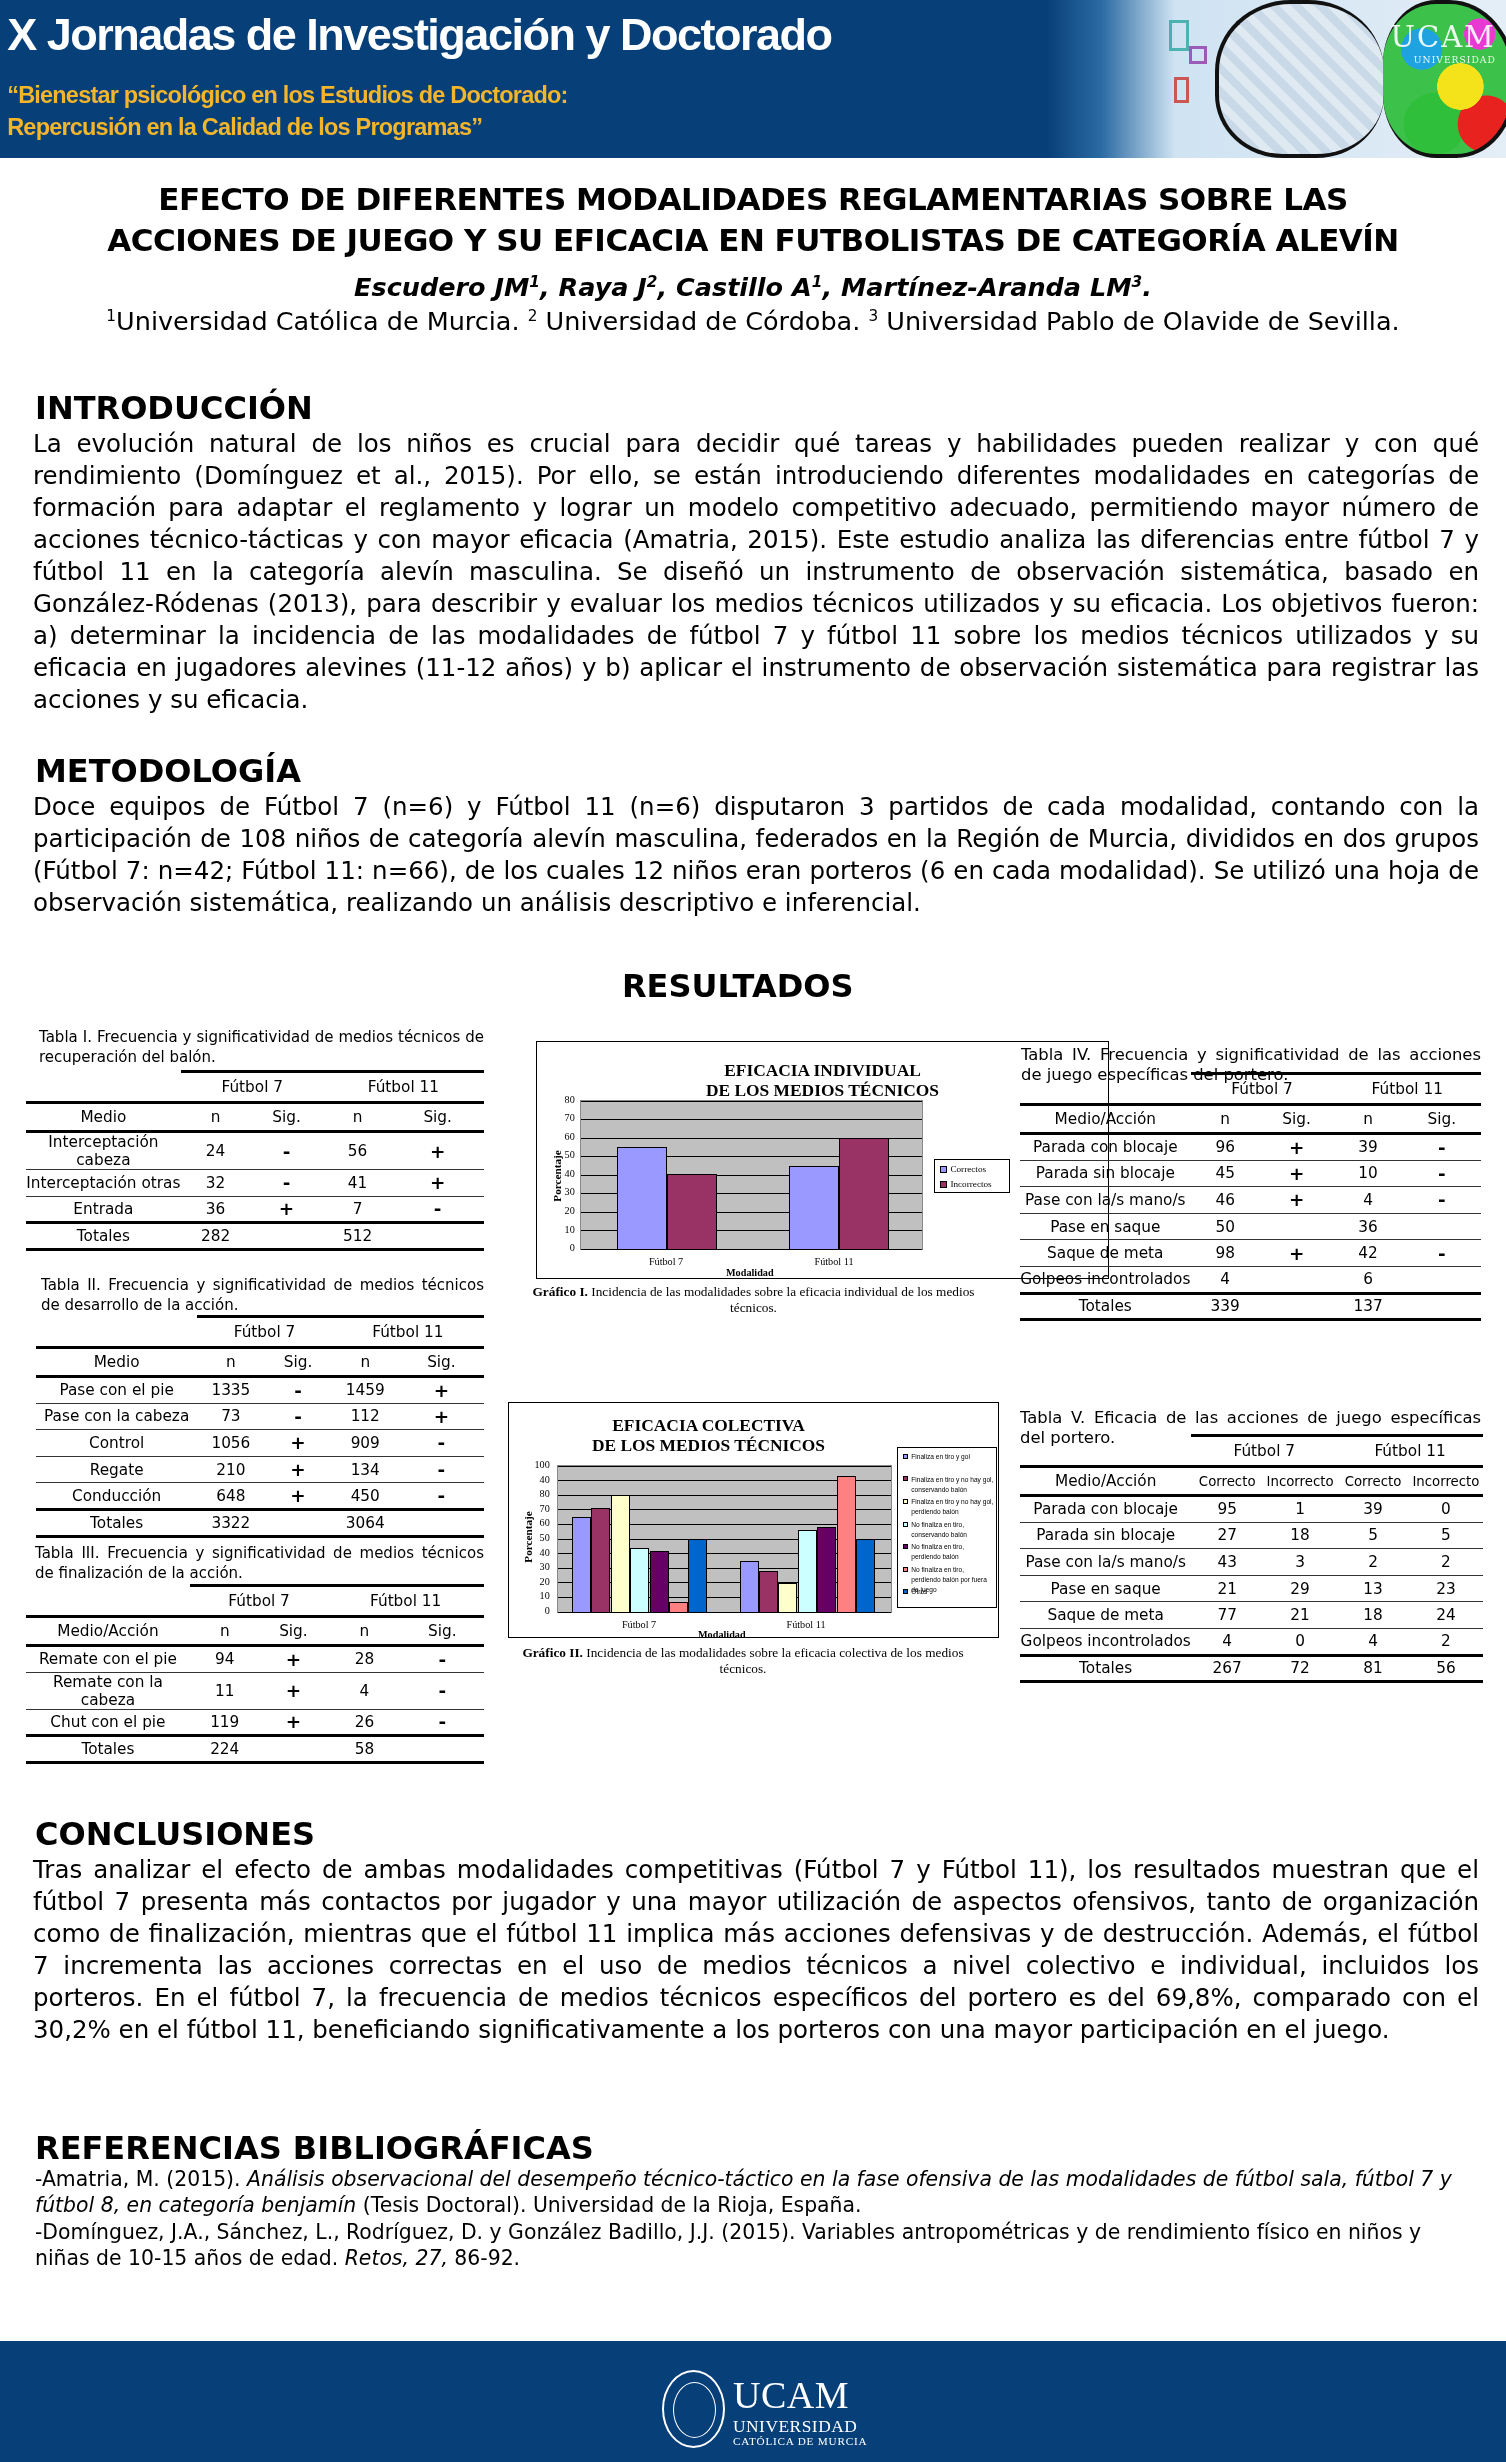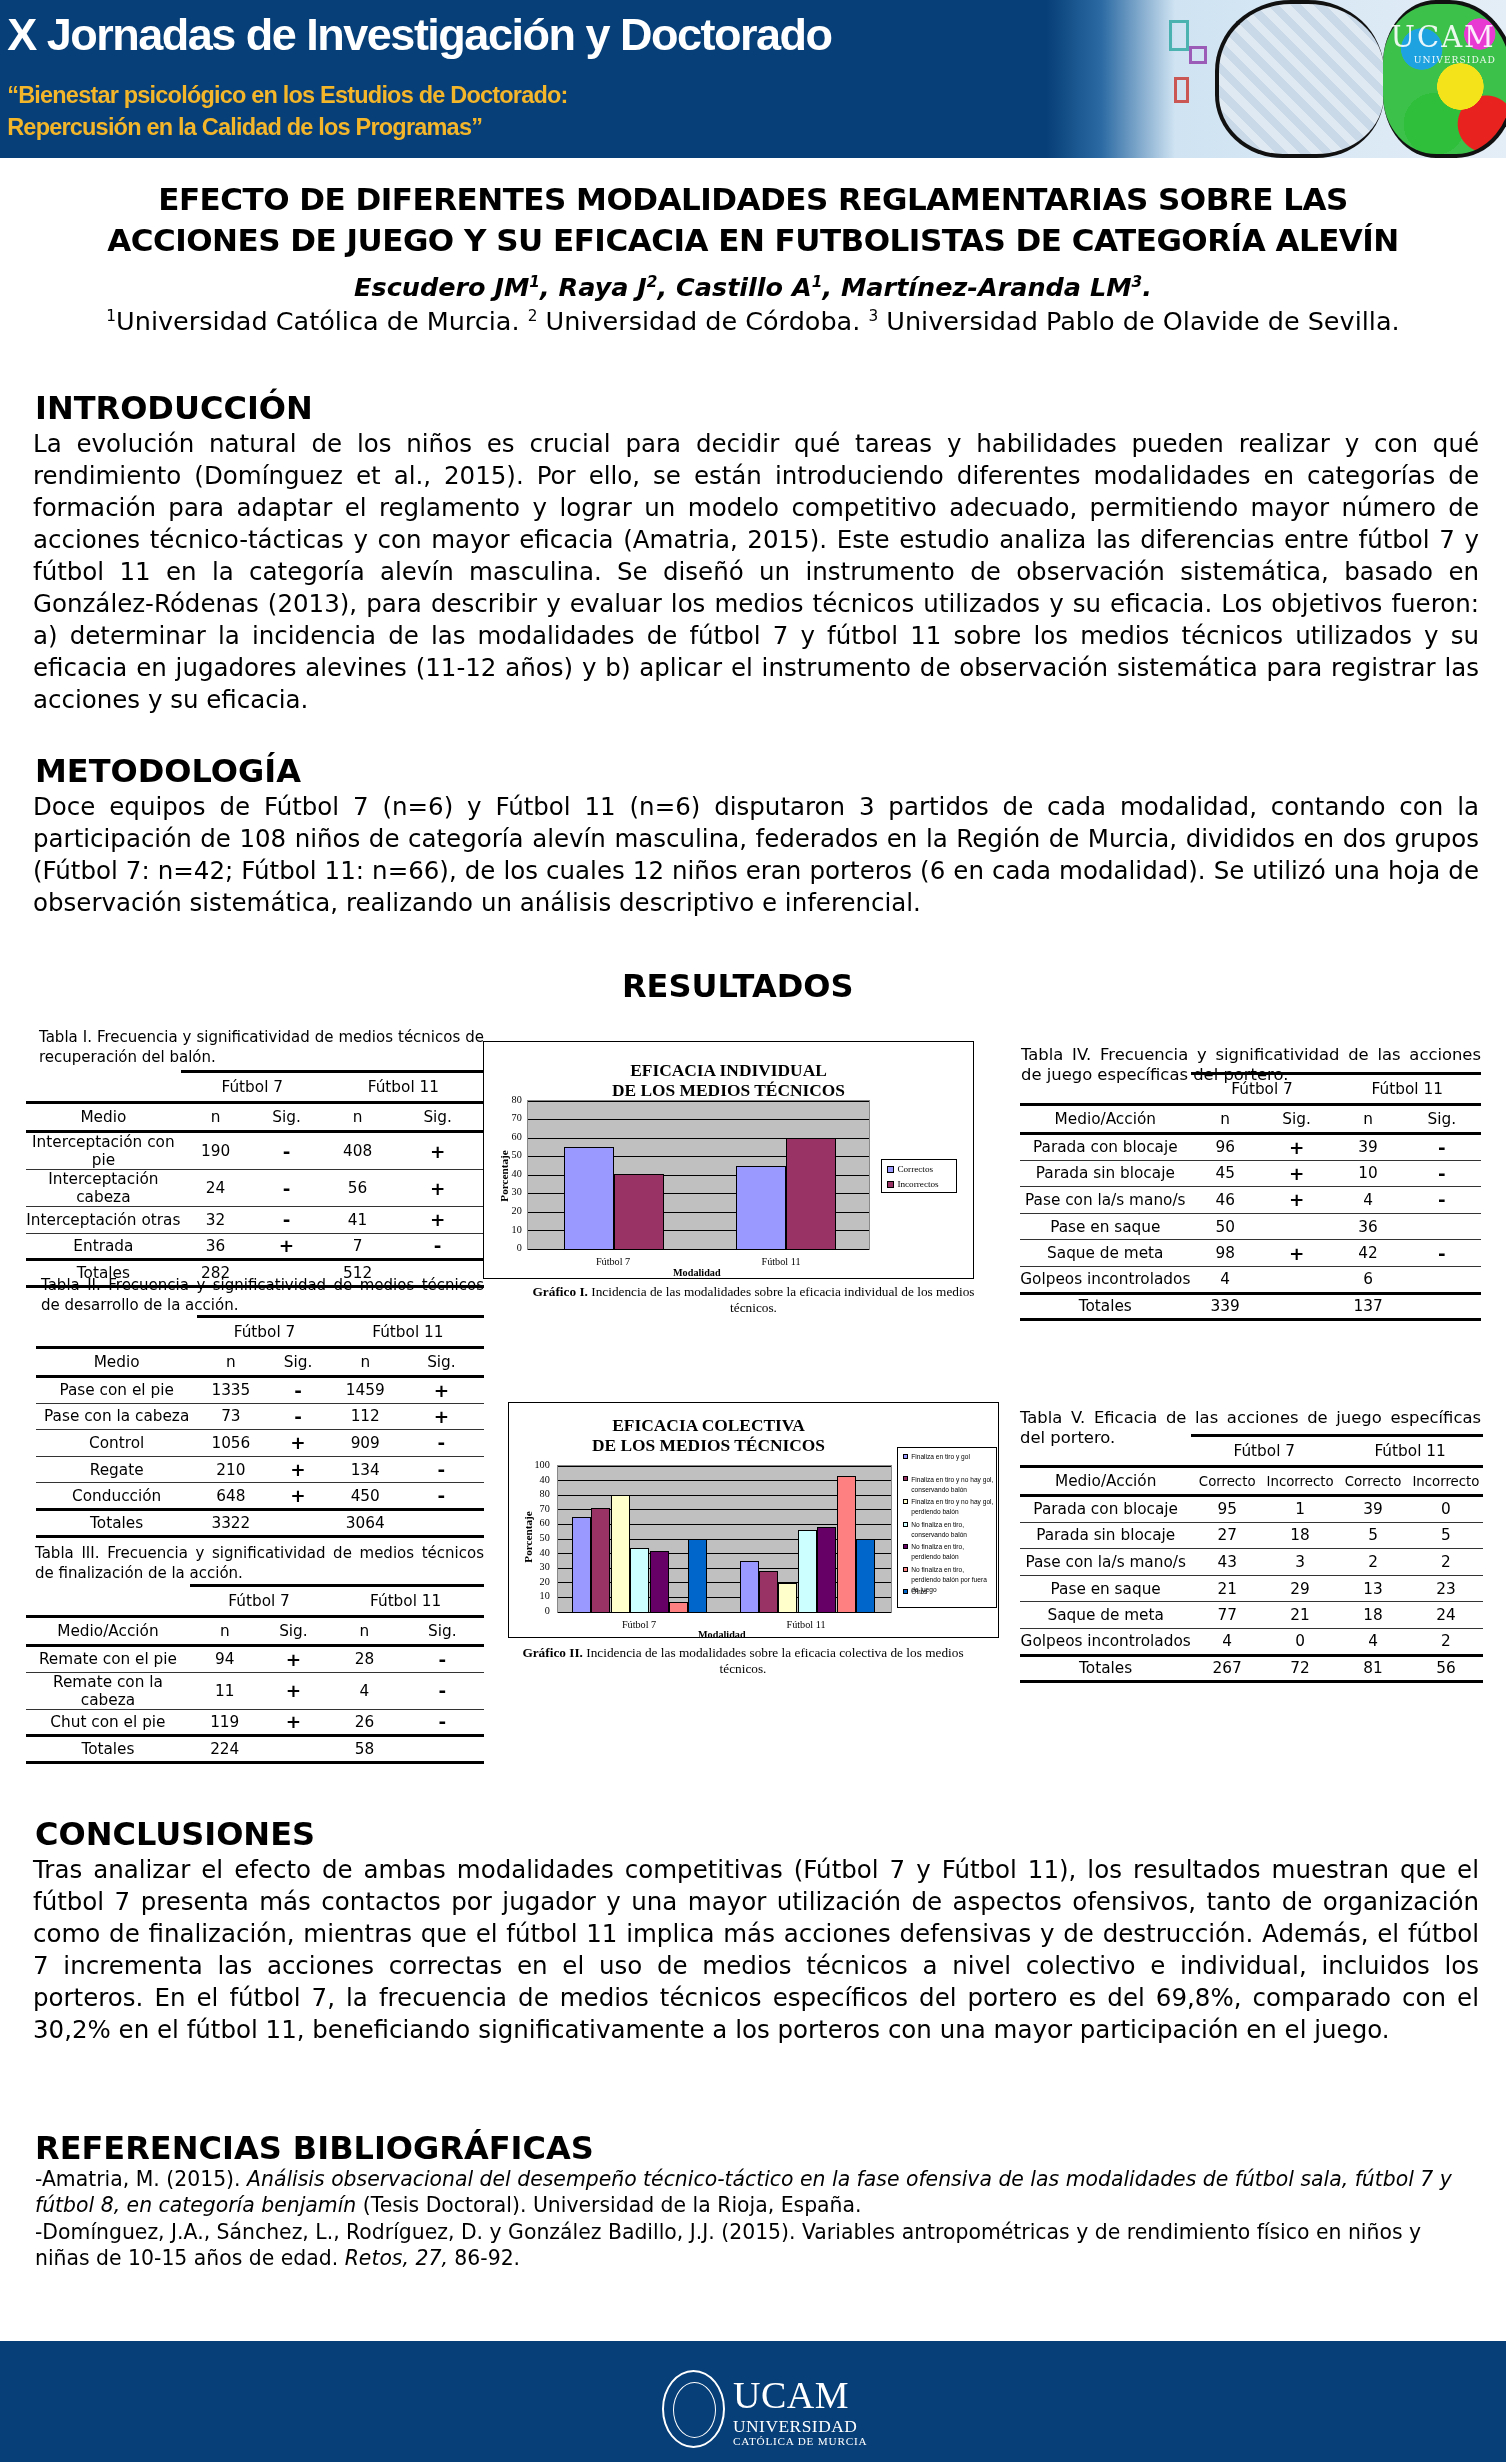--- a/index.html
+++ b/index.html
@@ -132,27 +132,20 @@
         <td colspan="2" class="topline">Fútbol 11</td>
       </tr>
   <tr class="hdr">
         <td>Medio</td>
         <td>n</td>
         <td>Sig.</td>
         <td>n</td>
         <td>Sig.</td>
       </tr>
   <tr>
-        <td>Interceptación con pie</td>
-        <td>190</td>
-        <td class="sig">-</td>
-        <td>408</td>
-        <td class="sig">+</td>
-      </tr>
-  <tr>
         <td>Interceptación cabeza</td>
         <td>24</td>
         <td class="sig">-</td>
         <td>56</td>
         <td class="sig">+</td>
       </tr>
   <tr>
         <td>Interceptación otras</td>
         <td>32</td>
         <td class="sig">-</td>
@@ -289,21 +282,21 @@
   <tr class="tot">
         <td>Totales</td>
         <td>224</td>
         <td></td>
         <td>58</td>
         <td></td>
       </tr>
 </tbody>
   </table>
 
-<div class="chart-box" style="left:483px; top:1041px; width:491px; height:238px;">
+<div class="chart-box" style="left:536px; top:1041px; width:573px; height:238px;">
   <div class="chart-title" style="top:19.4px;">
     <div>EFICACIA INDIVIDUAL</div>
     <div>DE LOS MEDIOS TÉCNICOS</div>
   </div>
   <div id="c1-plot" class="plot" style="left:43px; top:58px; width:343px; height:150px;">
       <div class="gridline" style="top: 148px;"></div>
       <div class="gridline" style="top: 129px;"></div>
       <div class="gridline" style="top: 111px;"></div>
       <div class="gridline" style="top: 92px;"></div>
       <div class="gridline" style="top: 74px;"></div>

